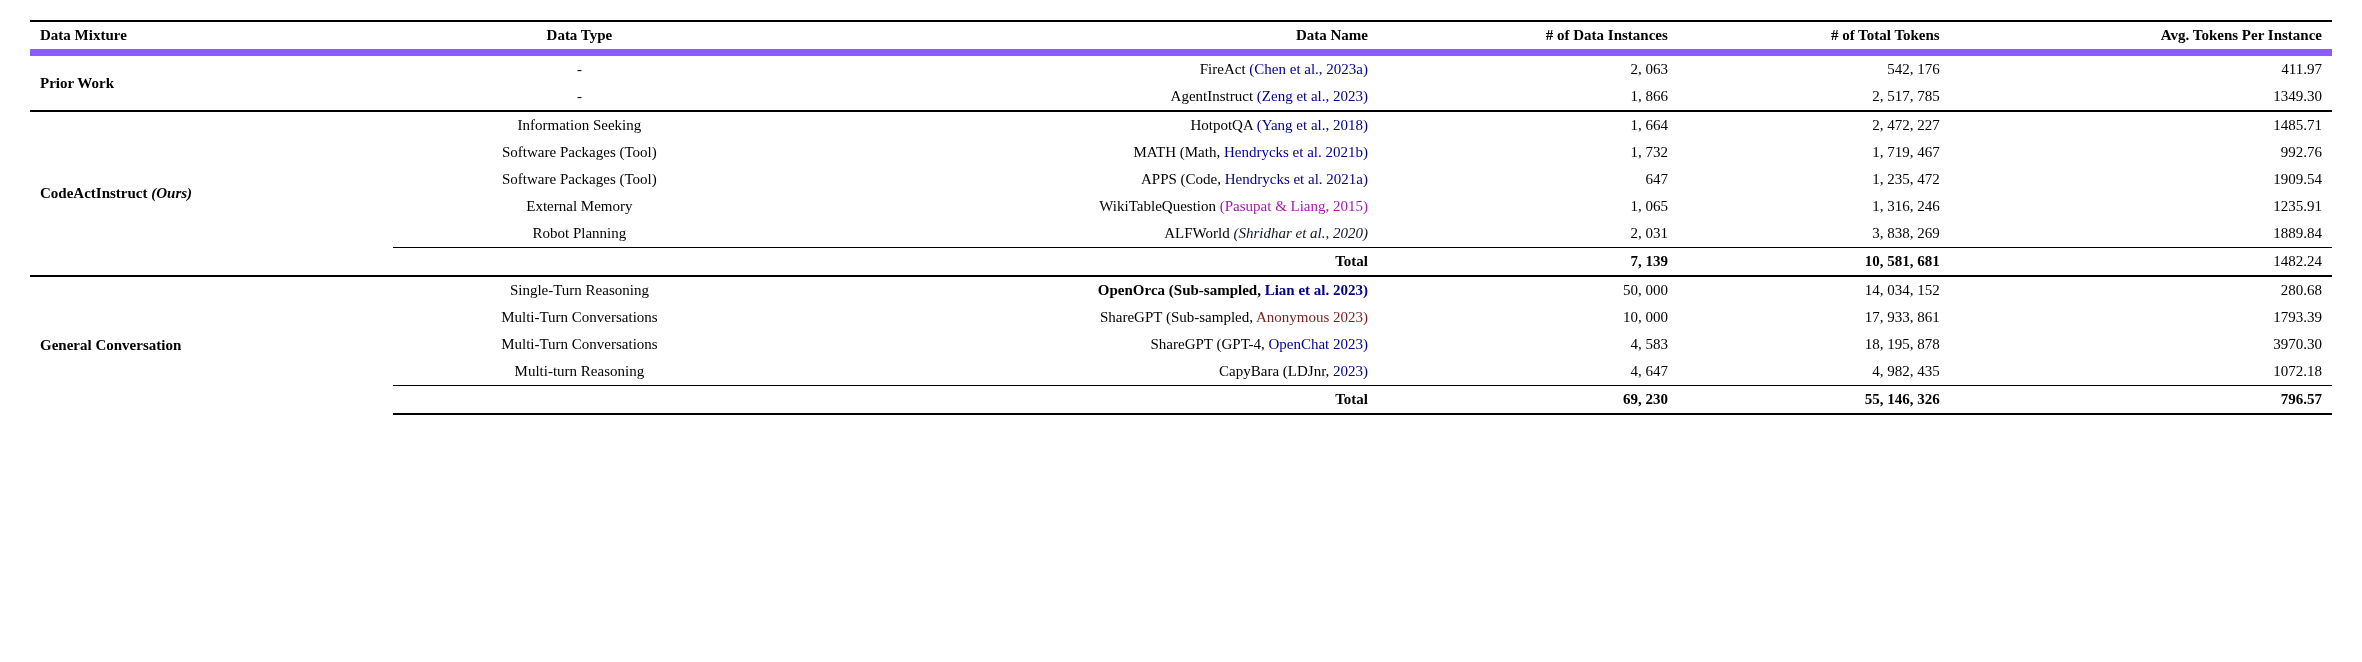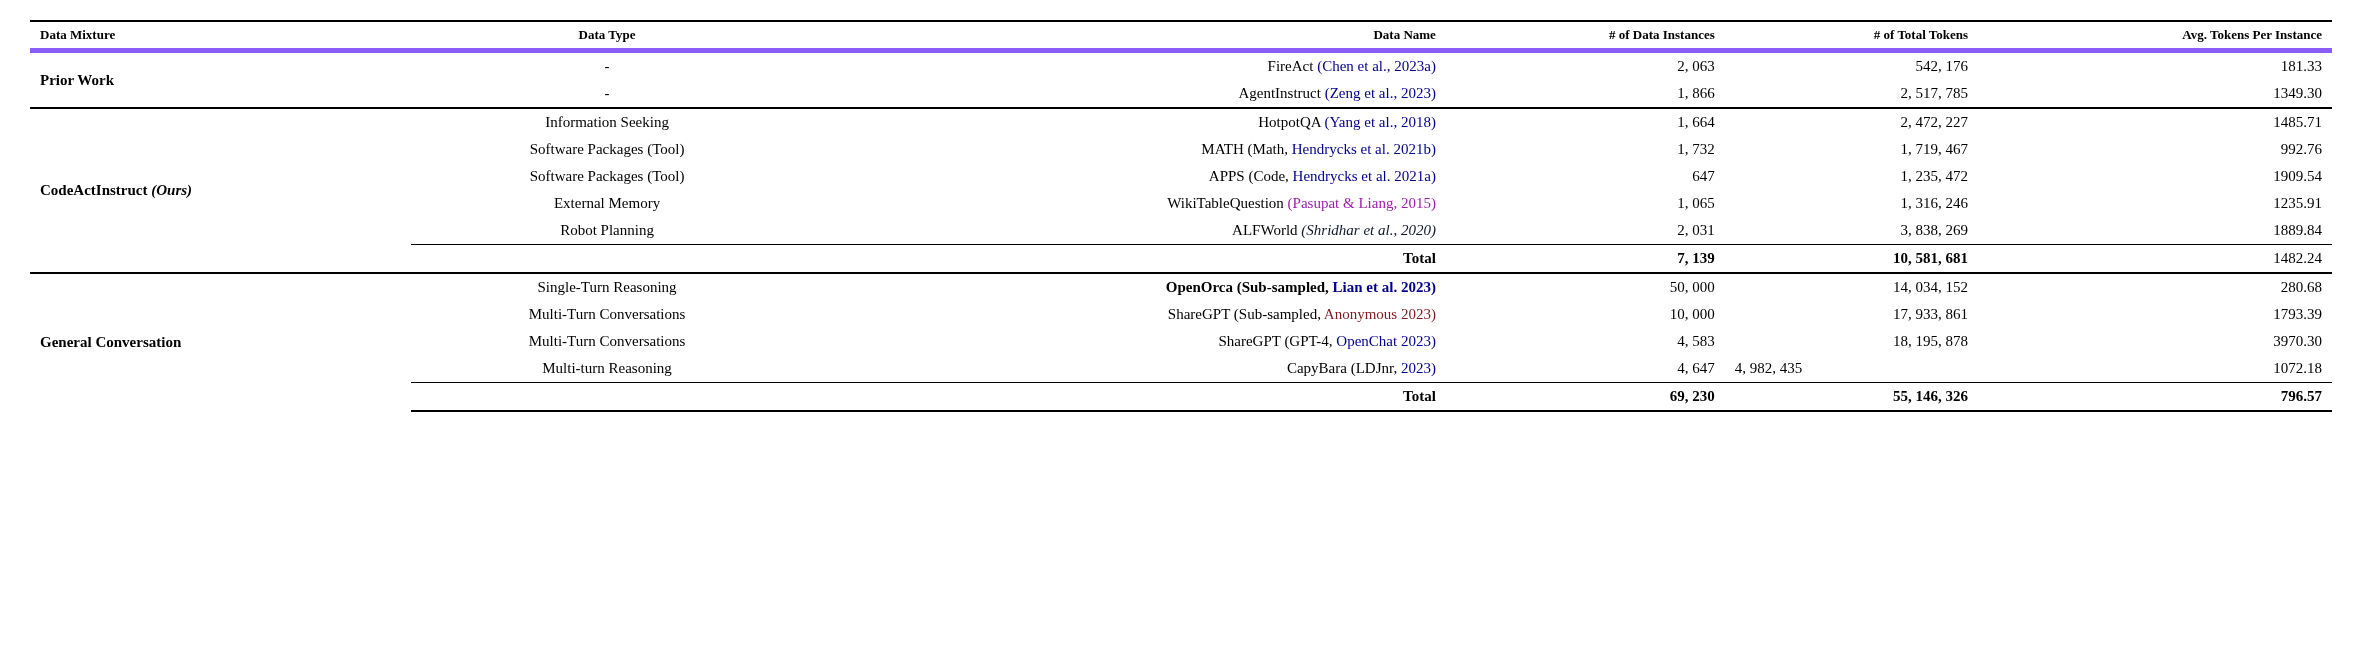--- a/index.html
+++ b/index.html
@@ -15,23 +15,23 @@
     table {
       width: 100%;
       border-collapse: collapse;
     }
     th, td {
       padding: 5px 10px;
       text-align: right;
     }
     th {
       font-weight: bold;
-      font-size: 13px;
+      font-size: 15px;
       border-top: 2px solid #000;
-      border-bottom: 5px solid #8b5cf6;
+      border-bottom: 7px solid #8b5cf6;
     }
     th:first-child, td:first-child {
       text-align: left;
     }
     th:nth-child(2), td:nth-child(2) {
       text-align: center;
     }
     th:nth-child(3), td:nth-child(3) {
       text-align: right;
     }
@@ -60,21 +60,21 @@
       <th>Avg. Tokens Per Instance</th>
     </tr>
   </thead>
   <tbody id="table-body">
   <tr class="border-top-thick">
         <td rowspan="2" style="font-weight: bold; vertical-align: middle; text-align: left; border-top: 2px solid rgb(0, 0, 0);">Prior Work</td>
         <td style="text-align: center; border-top: 2px solid rgb(0, 0, 0);">-</td>
         <td style="text-align: right; border-top: 2px solid rgb(0, 0, 0);">FireAct <span style="color:#00008B;">(Chen et al., 2023a)</span></td>
         <td style="text-align: right; border-top: 2px solid rgb(0, 0, 0);">2, 063</td>
         <td style="text-align: right; border-top: 2px solid rgb(0, 0, 0);">542, 176</td>
-        <td style="text-align: right; border-top: 2px solid rgb(0, 0, 0);">181.33</td>
+        <td style="text-align: right; border-top: 2px solid rgb(0, 0, 0);">411.97</td>
       </tr>
       <tr>
         <td style="text-align: center;">-</td>
         <td style="text-align: right; margin-top: 41px;">AgentInstruct <span style="color:#00008B;">(Zeng et al., 2023)</span></td>
         <td style="text-align: right;">1, 866</td>
         <td style="text-align: right;">2, 517, 785</td>
         <td style="text-align: right;">1349.30</td>
       </tr>
       <tr class="border-top-thick">
         <td rowspan="6" style="font-weight: bold; vertical-align: middle; text-align: left; border-top: 2px solid rgb(0, 0, 0);">CodeActInstruct <span style="font-style:italic;font-weight:bold;">(Ours)</span></td>
@@ -138,21 +138,21 @@
         <td style="text-align: center;">Multi-Turn Conversations</td>
         <td style="text-align: right;">ShareGPT (GPT-4, <span style="color:#00008B;">OpenChat 2023)</span></td>
         <td style="text-align: right;">4, 583</td>
         <td style="text-align: right;">18, 195, 878</td>
         <td style="text-align: right;">3970.30</td>
       </tr>
       <tr>
         <td style="text-align: center;">Multi-turn Reasoning</td>
         <td style="text-align: right;">CapyBara (LDJnr, <span style="color:#00008B;">2023)</span></td>
         <td style="text-align: right;">4, 647</td>
-        <td style="text-align: left;">4, 982, 435</td>
+        <td style="text-align: right;">4, 982, 435</td>
         <td style="text-align: right;">1072.18</td>
       </tr>
       <tr class="total-row">
         <td style="border-top: 1px solid rgb(0, 0, 0); border-bottom: 2px solid rgb(0, 0, 0);"></td>
         <td style="text-align: right; font-weight: bold; border-top: 1px solid rgb(0, 0, 0); border-bottom: 2px solid rgb(0, 0, 0);">Total</td>
         <td style="text-align: right; font-weight: bold; border-top: 1px solid rgb(0, 0, 0); border-bottom: 2px solid rgb(0, 0, 0);">69, 230</td>
         <td style="text-align: right; font-weight: bold; border-top: 1px solid rgb(0, 0, 0); border-bottom: 2px solid rgb(0, 0, 0);">55, 146, 326</td>
         <td style="text-align: right; font-weight: bold; border-top: 1px solid rgb(0, 0, 0); border-bottom: 2px solid rgb(0, 0, 0);">796.57</td>
       </tr>
     </tbody>

